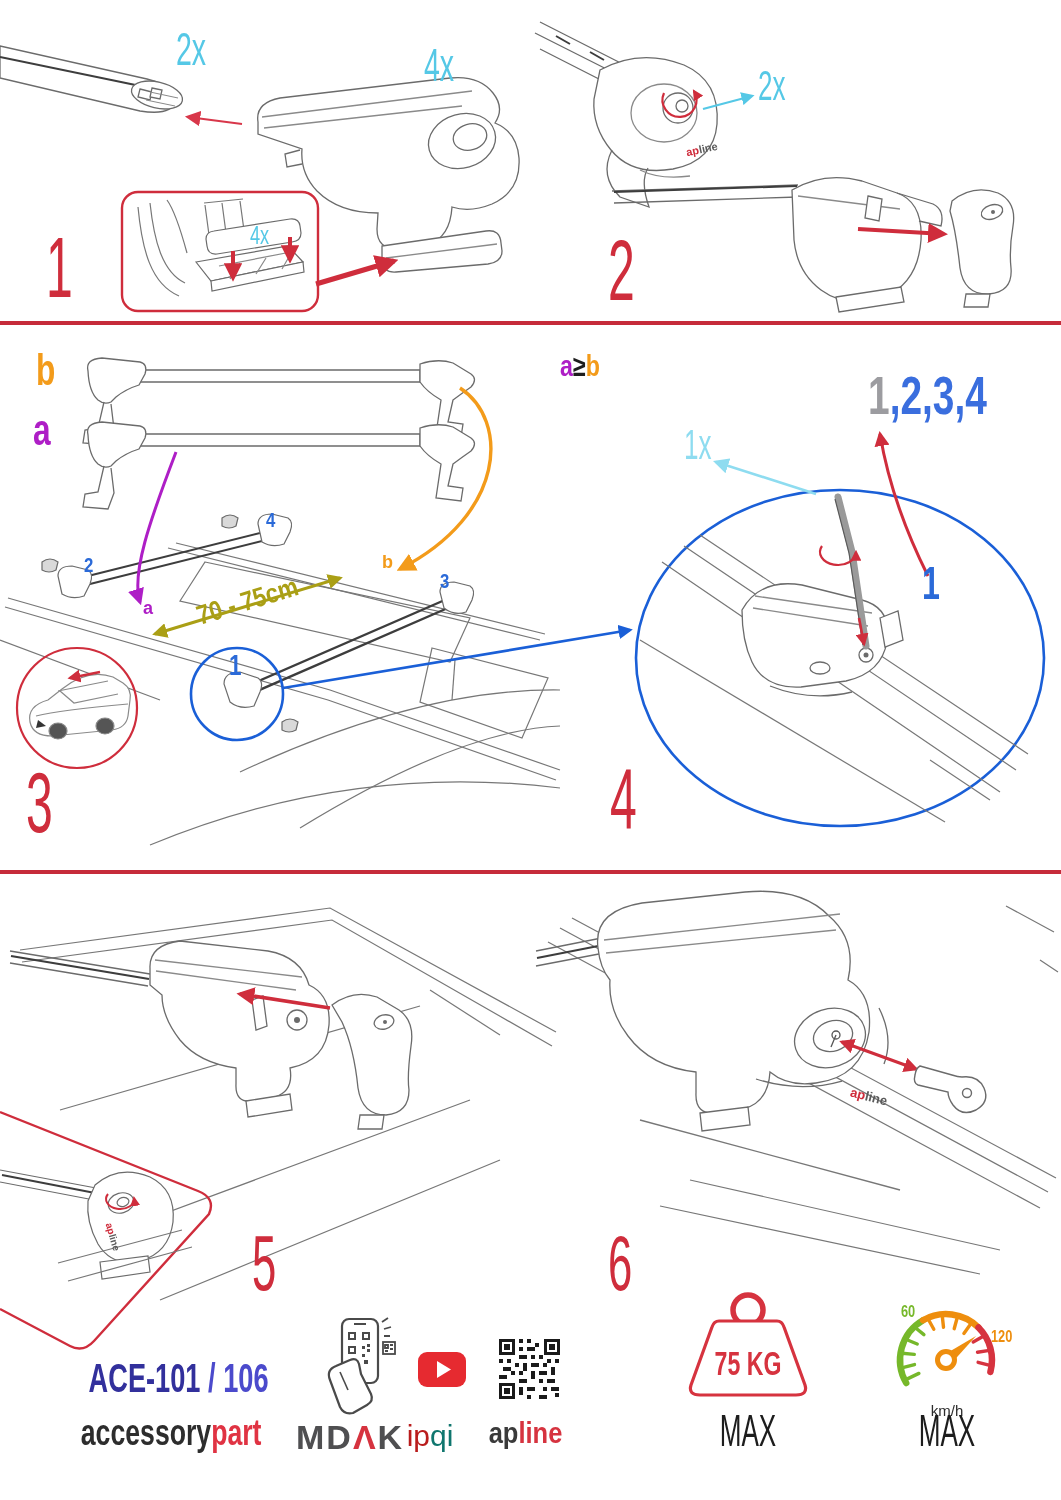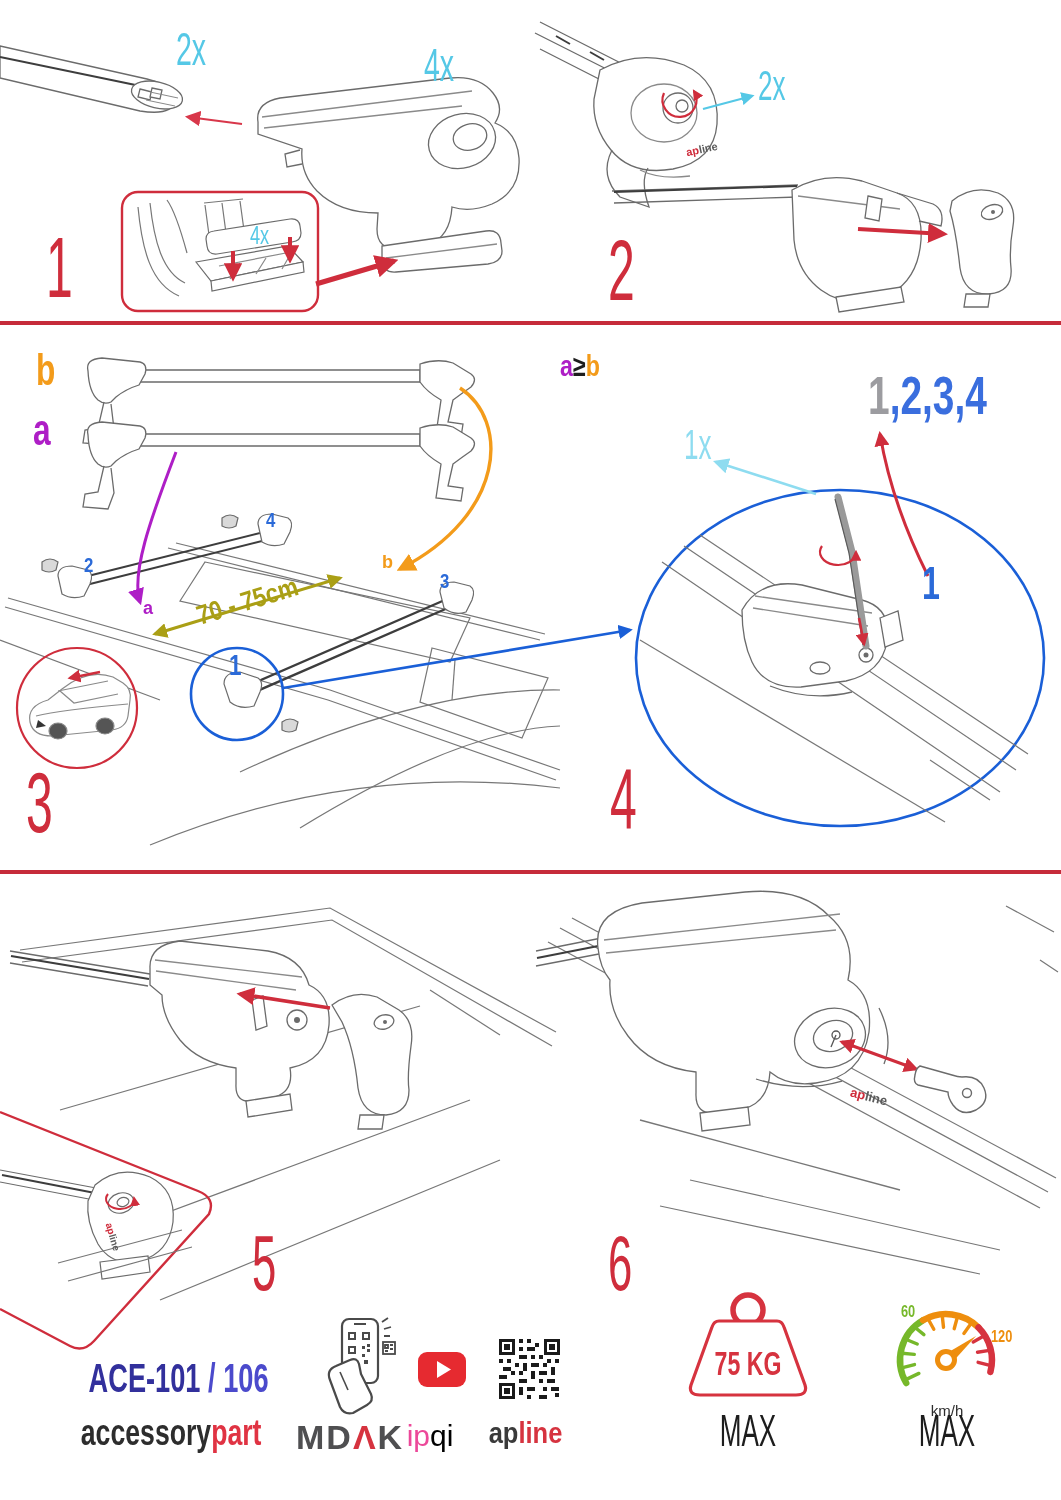--- a/index.html
+++ b/index.html
@@ -376,21 +376,21 @@
       <path d="M4,64 Q0,54 10,50 L24,44 Q31,41 33,48 L35,58 L45,78 Q48,85 41,89 L27,97 Q18,99 14,91 Z"></path>
       <path d="M14,56 L22,74" stroke-width="1.6"></path>
     </g>
   </svg>
   <div class="lbl ctr" style="left:296px;width:84px;top:1420px;font-size:34px;font-weight:700;letter-spacing:2px"><span style="color:#4f4f51">MD</span><span style="color:#d6333f">Λ</span><span style="color:#4f4f51">K</span></div>
 
   <svg class="abs" style="left:417px;top:1351px" width="50" height="37" viewBox="0 0 50 37">
     <rect x="1" y="1" width="48" height="35" rx="9" fill="#e62a30"></rect>
     <path d="M20,10 L34,18.5 L20,27 Z" fill="#ffffff"></path>
   </svg>
-  <div class="lbl ctr" style="left:403px;width:54px;top:1421px;font-size:30px"><span style="color:#ec4899">ip</span><span style="color:#000000">qi</span></div>
+  <div class="lbl ctr" style="left:403px;width:54px;top:1421px;font-size:30px"><span style="color:#b91c1c">ip</span><span style="color:#0f766e">qi</span></div>
 
   <svg class="abs" style="left:498px;top:1338px" width="63" height="62" viewBox="0 0 63 62">
     <rect x="0" y="0" width="63" height="62" fill="#fff"></rect>
     <g fill="#1a1a1a">
       <rect x="1" y="1" width="16" height="16"></rect>
         <rect x="4" y="4" width="10" height="10" fill="#fff"></rect>
         <rect x="6" y="6" width="6" height="6"></rect>
       <rect x="46" y="1" width="16" height="16"></rect>
         <rect x="49" y="4" width="10" height="10" fill="#fff"></rect>
         <rect x="51" y="6" width="6" height="6"></rect>

